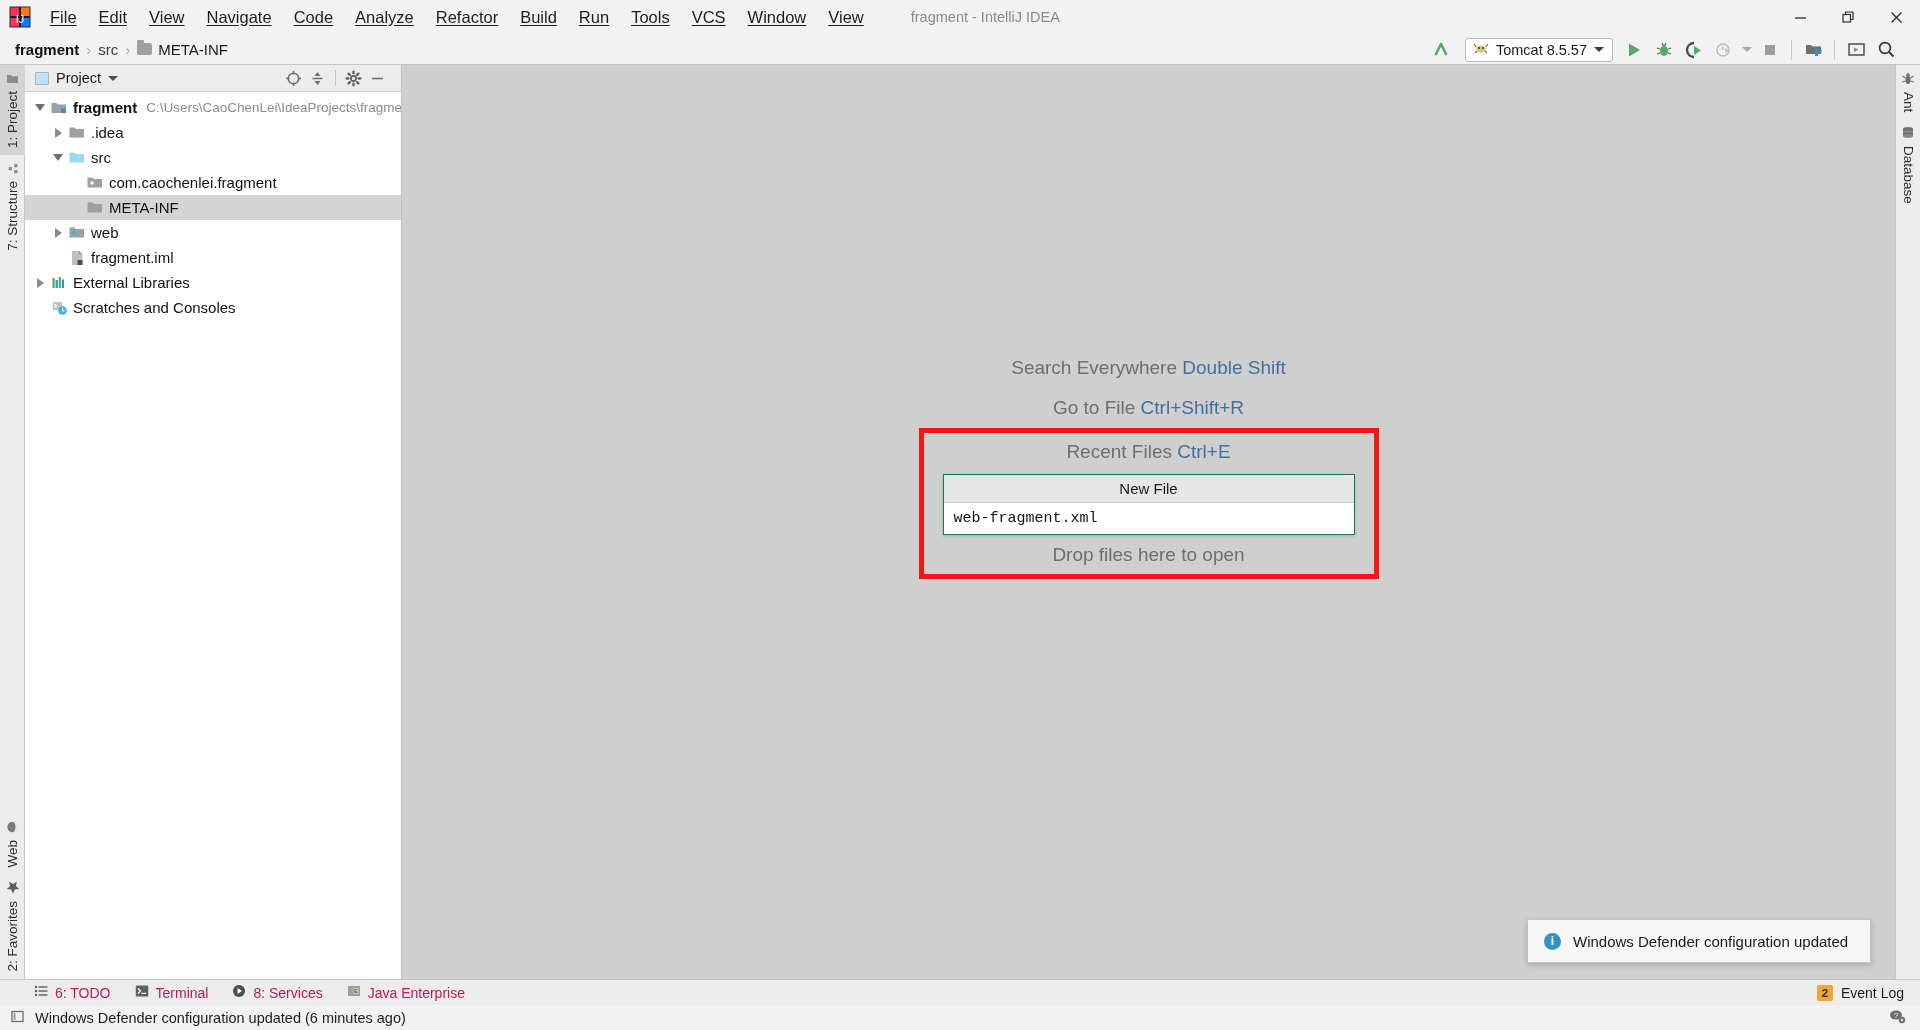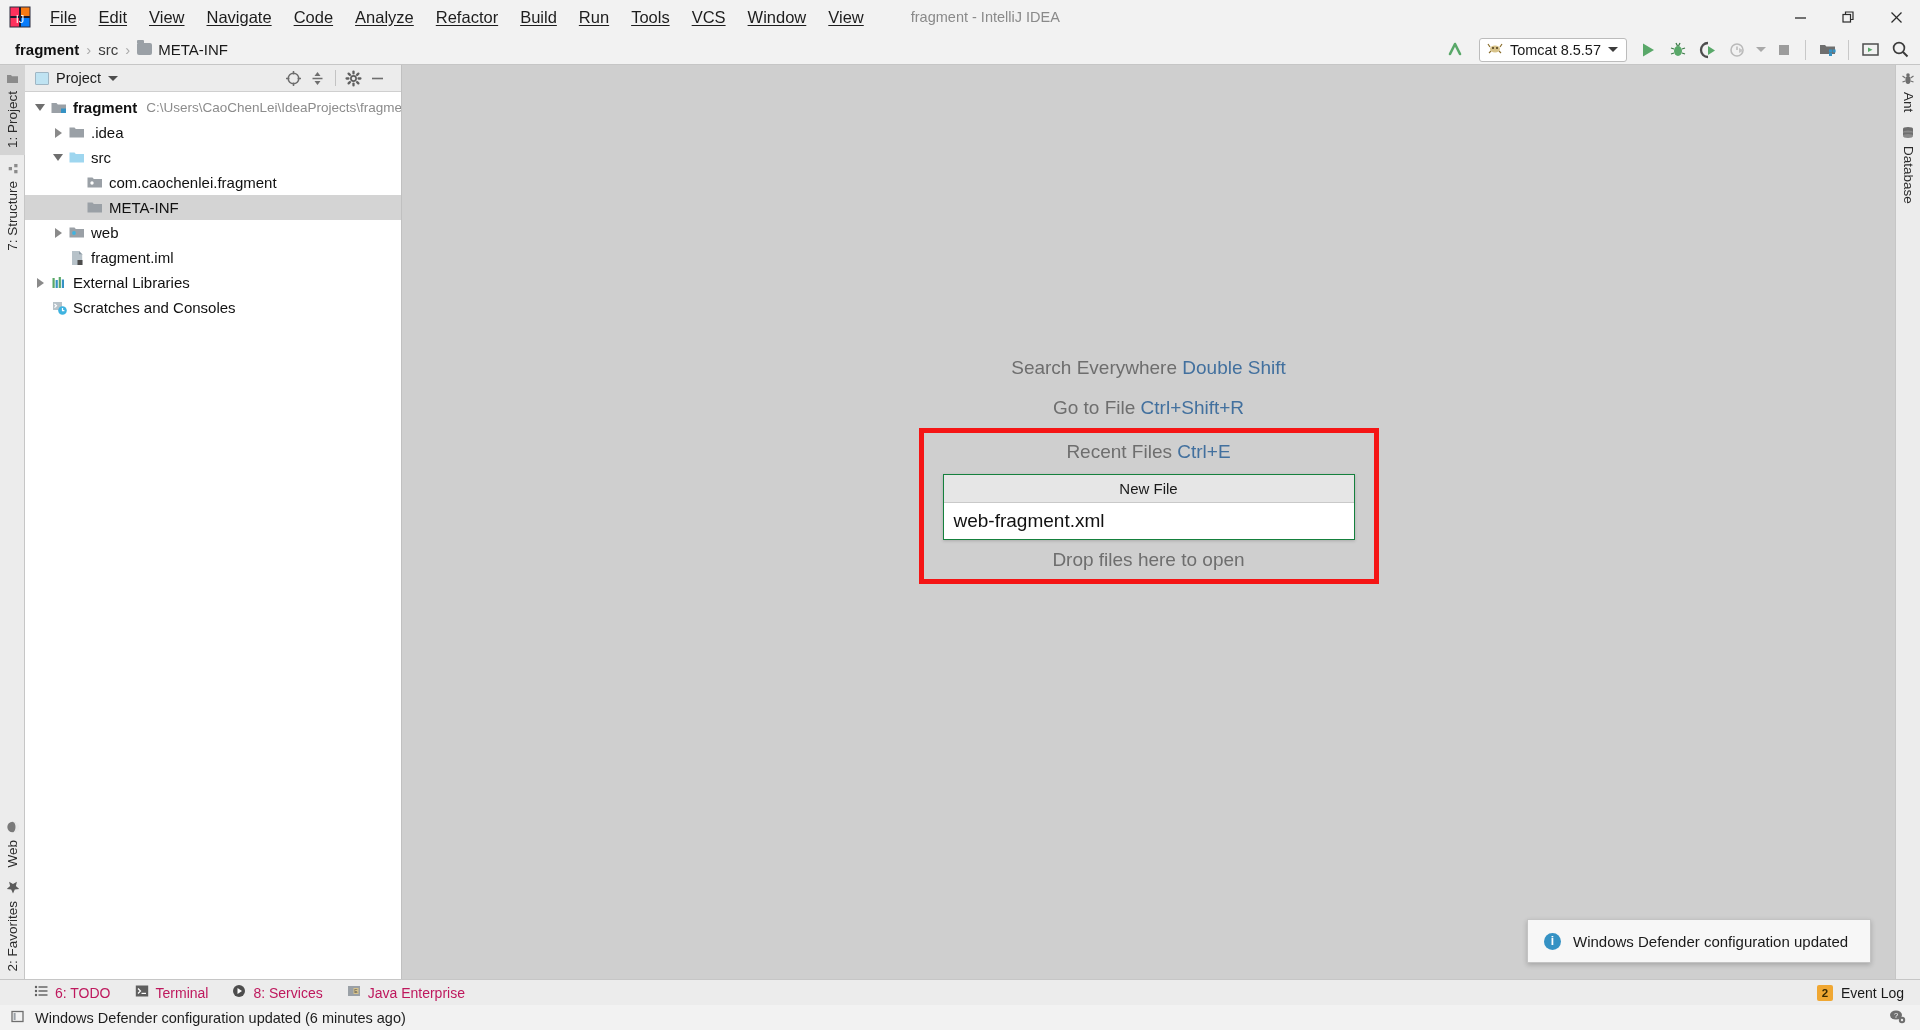--- a/index.html
+++ b/index.html
@@ -44,21 +44,21 @@
   .folder-ico {
     width: 15px; height: 12px; background: #9aa0a6; border-radius: 1px 2px 2px 2px; position: relative;
     display: inline-block;
   }
   .folder-ico::before {
     content: ""; position: absolute; left: 0; top: -3px; width: 7px; height: 3px;
     background: #9aa0a6; border-radius: 1px 1px 0 0;
   }
 
   .toolbar-right {
-    position: absolute; right: 6px; top: 0; height: 31px; display: flex; align-items: center; gap: 2px;
+    position: absolute; right: 20px; top: 0; height: 31px; display: flex; align-items: center; gap: 2px;
   }
   .tb-btn {
     width: 28px; height: 26px; display: flex; align-items: center; justify-content: center;
   }
   .runcfg {
     display: flex; align-items: center; gap: 7px; height: 24px; padding: 0 8px 0 7px;
     border: 1px solid #bcbcbc; border-radius: 3px; background: #fff; margin: 0 5px 0 8px;
     font-size: 14.5px; white-space: nowrap;
   }
   .tb-sep { width: 1px; height: 20px; background: #c8c8c8; margin: 0 5px; }
@@ -126,21 +126,21 @@
     border: 5px solid #f51515; pointer-events: none;
   }
   .popup {
     width: 412px; background: #fca5a5; border: 1px solid #15803d; margin: 2px auto 0;
     box-shadow: 0 1px 3px rgba(0,0,0,.18);
   }
   .popup-head {
     background: #e6e6e6; border-bottom: 1px solid #c9c9c9; text-align: center;
     font-size: 15px; color: #1a1a1a; padding: 5px 0;
   }
-  .popup-item { font-size: 19px; color: #111; padding: 7px 10px; background: #fff; }
+  .popup-item { font-size: 15px; color: #111; padding: 7px 10px; background: #fff; font-family: Liberation Mono, monospace; }
 
   
   .balloon {
     position: absolute; right: 24px; bottom: 16px; width: 344px; height: 44px;
     background: #f7f7f7; border: 1px solid #c3c3c3; display: flex; align-items: center;
     gap: 12px; padding: 0 16px; box-shadow: 0 2px 5px rgba(0,0,0,.2); font-size: 15px;
   }
   .info-ico {
     width: 17px; height: 17px; border-radius: 50%; background: #3592c4; color: #fff;
     font-size: 12px; font-weight: bold; display: flex; align-items: center; justify-content: center;

